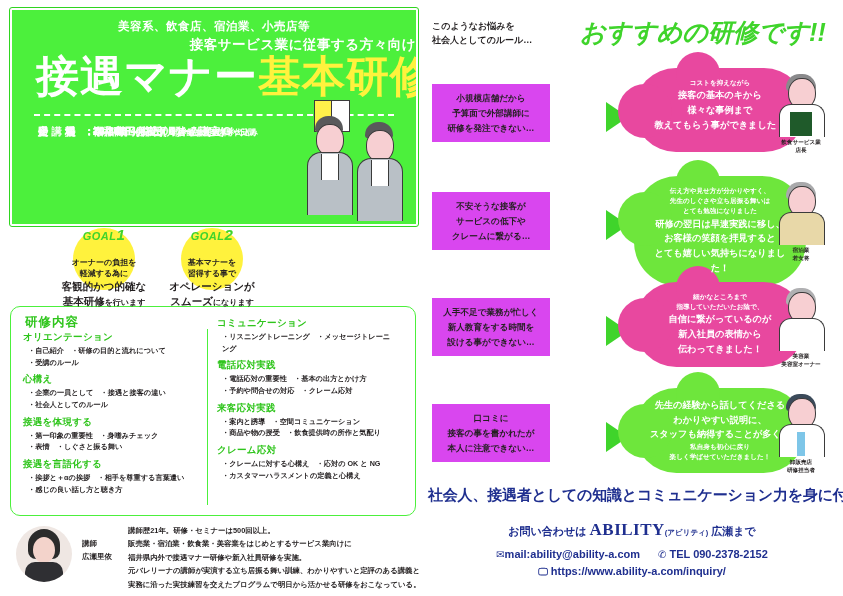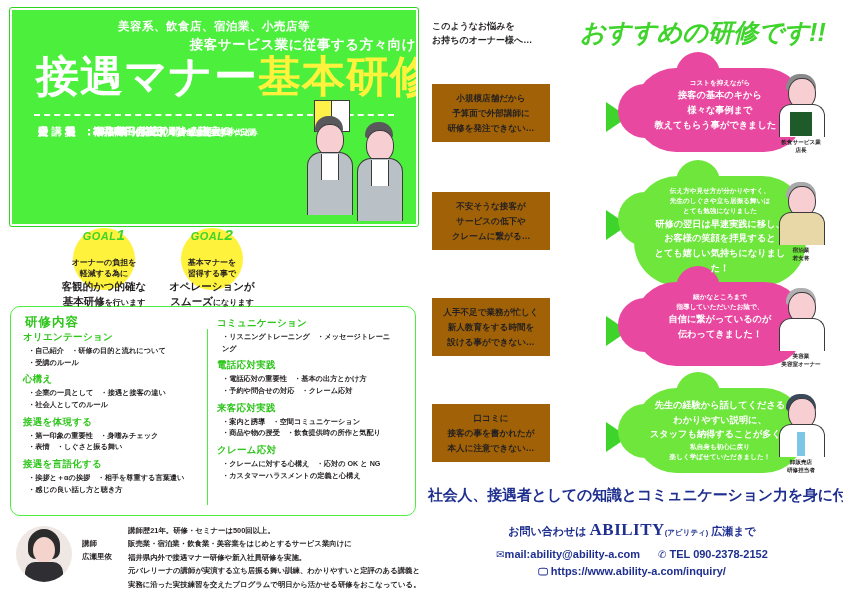--- a/index.html
+++ b/index.html
@@ -94,21 +94,21 @@
   .inst-bio{position:absolute;left:118px;top:0px;width:294px;font-size:7.4px;font-weight:bold;color:#231f20;line-height:1.82;}
 
   
   .right-col{position:absolute;left:428px;top:8px;width:408px;height:580px;}
   .rc-lead{position:absolute;left:4px;top:12px;width:140px;font-size:9px;font-weight:bold;color:#231f20;line-height:1.5;}
   .rc-head{position:absolute;left:152px;top:8px;font-size:25px;font-weight:bold;color:#3fd42b;font-style:italic;letter-spacing:0px;white-space:nowrap;}
 
   .row{position:absolute;left:0;width:408px;height:96px;}
   .problem{
     position:absolute;left:4px;top:18px;width:118px;min-height:52px;
-    background:#a16207;color:#231f20;font-size:8.6px;font-weight:bold;
+    background:#d946ef;color:#231f20;font-size:8.6px;font-weight:bold;
     line-height:1.72;text-align:center;padding:7px 4px;box-sizing:border-box;
   }
   .arrow{
     position:absolute;left:178px;top:36px;width:0;height:0;
     border-top:15px solid transparent;border-bottom:15px solid transparent;
     border-left:22px solid #3fd42b;
   }
   .cloud{
     position:absolute;left:206px;top:2px;width:172px;min-height:84px;
     border-radius:44px;padding:10px 12px;box-sizing:border-box;
@@ -294,21 +294,21 @@
       <div>販売業・宿泊業・飲食業・美容業をはじめとするサービス業向けに</div>
       <div>福井県内外で接遇マナー研修や新入社員研修を実施。</div>
       <div>元バレリーナの講師が実演する立ち居振る舞い訓練、わかりやすいと定評のある講義と</div>
       <div>実務に沿った実技練習を交えたプログラムで明日から活かせる研修をおこなっている。</div>
     </div>
   </div>
 
   <div class="right-col">
     <div class="rc-lead">
       <span>このようなお悩みを</span><br>
-      <span>お持ちのオーナー様へ…</span>
+      <span>社会人としてのルール…</span>
     </div>
     <div class="rc-head">おすすめの研修です!!</div>
 
     <div class="row" style="top:58px;">
       <div class="problem">
         <span>小規模店舗だから</span><br>
         <span>予算面で外部講師に</span><br>
         <span>研修を発注できない…</span>
       </div>
       <div class="arrow"></div>
@@ -370,20 +370,21 @@
         <span>人手不足で業務が忙しく</span><br>
         <span>新人教育をする時間を</span><br>
         <span>設ける事ができない…</span>
       </div>
       <div class="arrow"></div>
       <div class="cloud pink">
         <div class="inner">
           <span class="sm">細かなところまで</span>
           <span class="sm">指導していただいたお陰で、</span>
           <span class="lg">自信に繋がっているのが</span>
+          <span class="lg">新入社員の表情から</span>
           <span class="lg">伝わってきました！</span>
         </div>
       </div>
       <div class="persona">
         <div class="pbody">
           <div class="phair" style="background:#b0b0b2;"></div>
           <div class="phead"></div>
           <div class="ptorso"></div>
           <div class="apron" style="background:#ffffff;"></div>
         </div>

